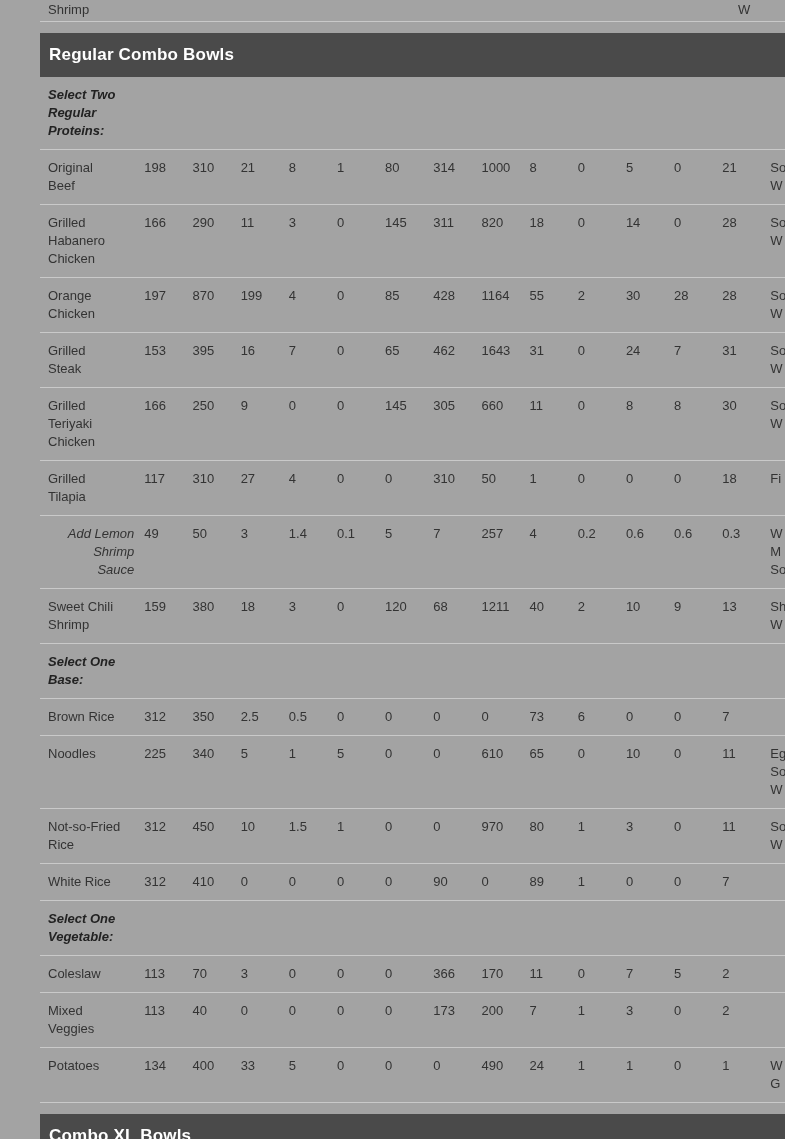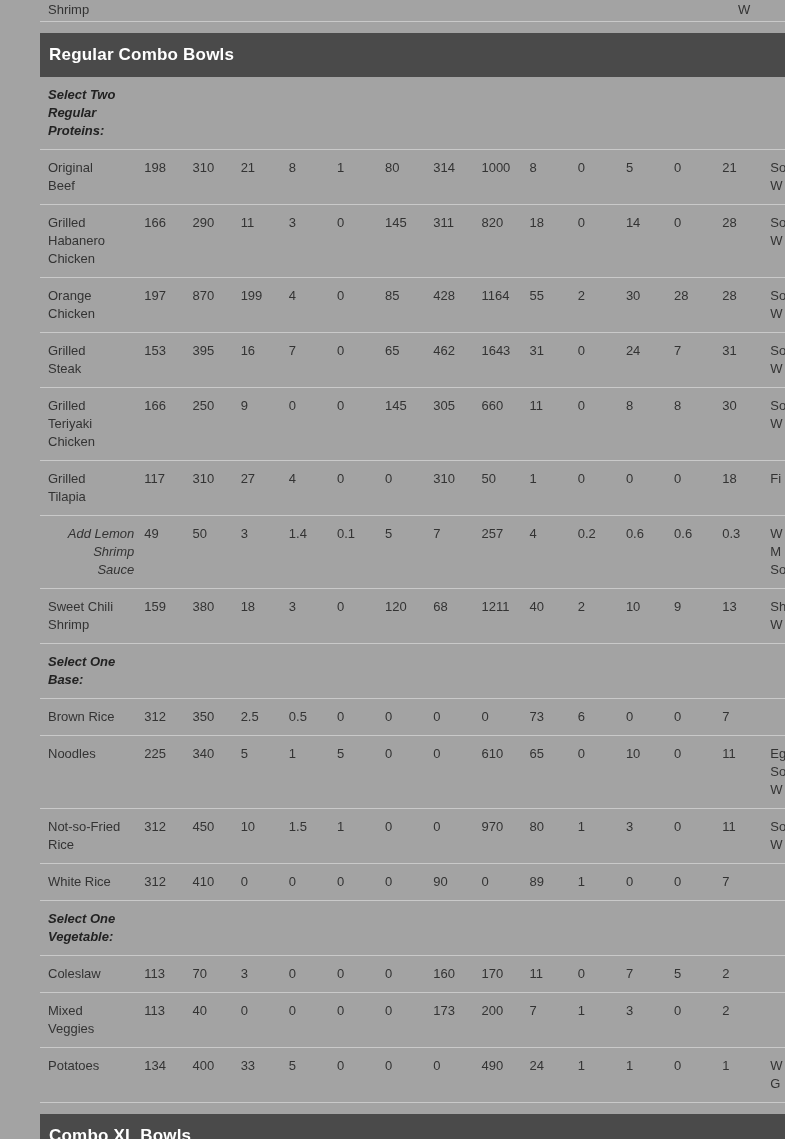--- a/index.html
+++ b/index.html
@@ -409,21 +409,21 @@
           <tr>
             <td class="name">
               <div class="ln">Coleslaw</div>
             </td>
             <td class="num">113</td>
             <td class="num">70</td>
             <td class="num">3</td>
             <td class="num">0</td>
             <td class="num">0</td>
             <td class="num">0</td>
-            <td class="num">160</td>
+            <td class="num">366</td>
             <td class="num">170</td>
             <td class="num">11</td>
             <td class="num">0</td>
             <td class="num">7</td>
             <td class="num">5</td>
             <td class="num">2</td>
             <td class="allergen"></td>
           </tr>
           <tr>
             <td class="name">

